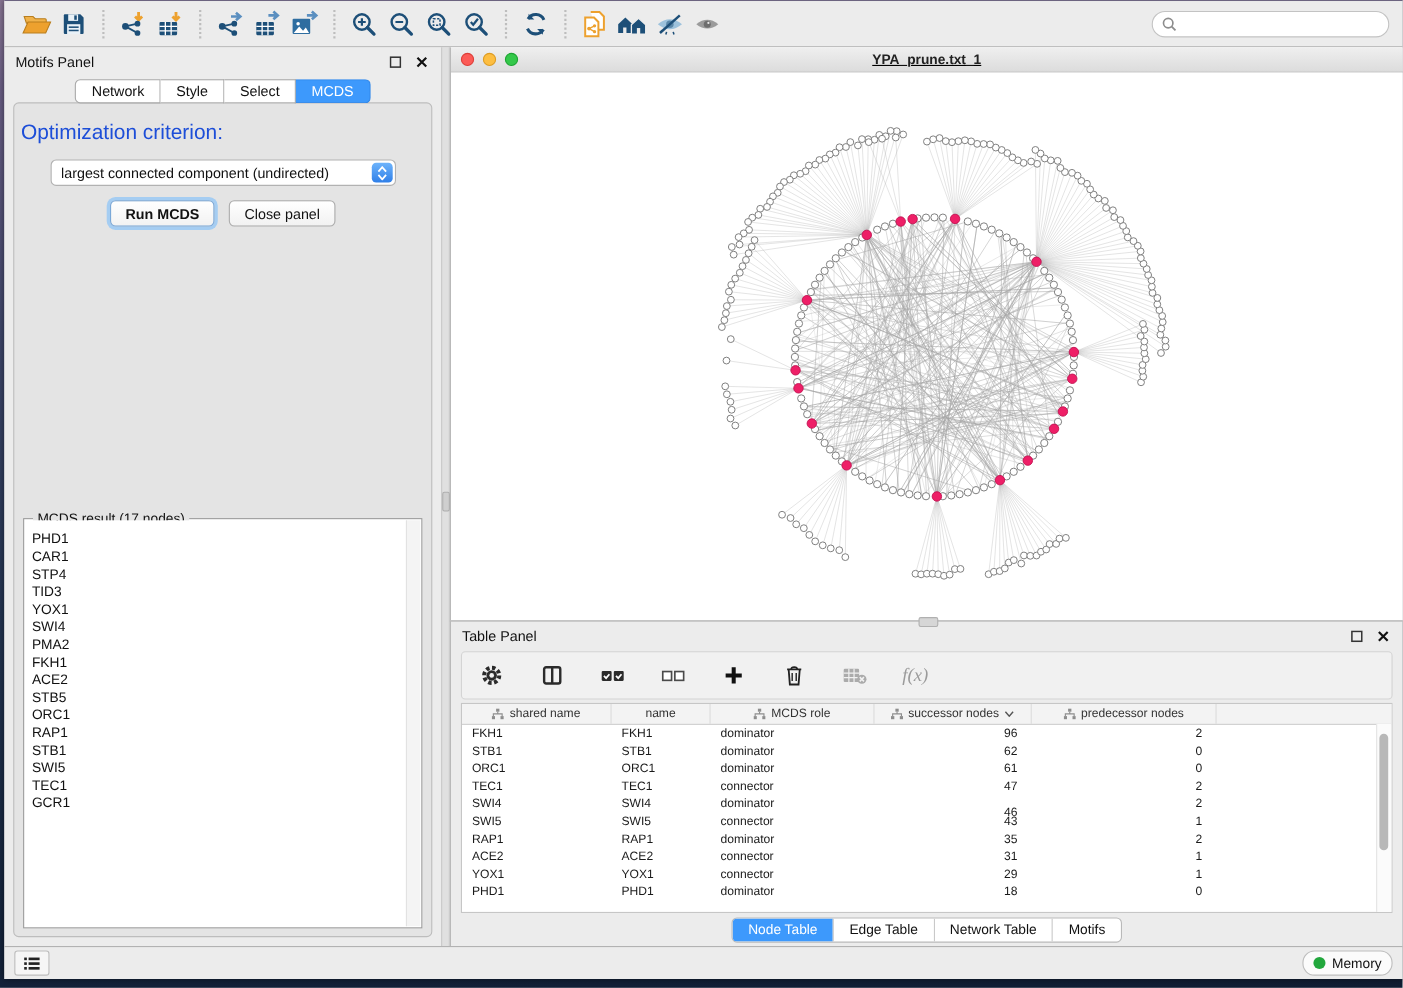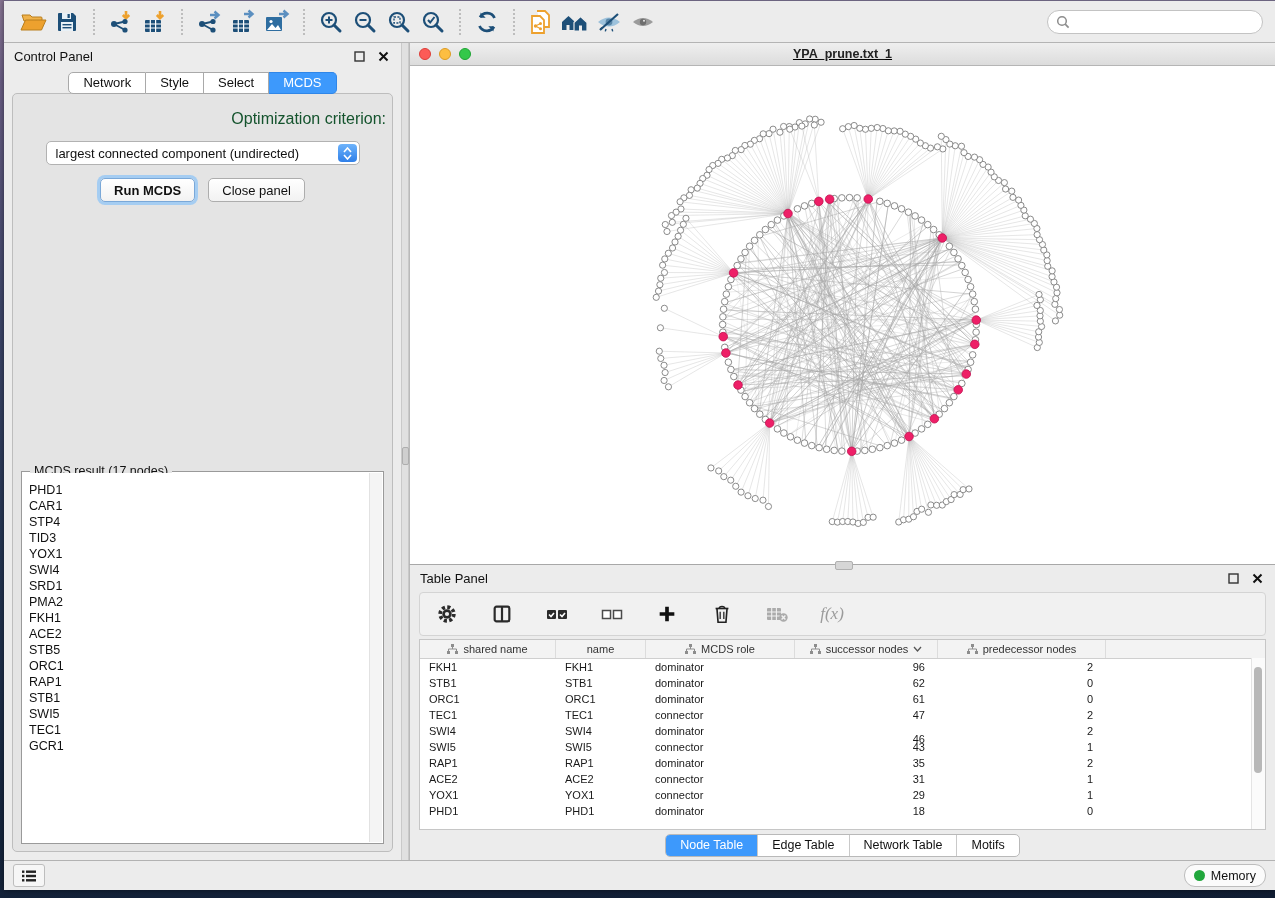--- a/index.html
+++ b/index.html
@@ -28,21 +28,21 @@
   .panel-title{font-size:13px;color:#111;}
   .panel-head .spacer{flex:1;}
   .wbtn{width:16px;height:16px;display:flex;align-items:center;justify-content:center;}
   .cp-tabs{display:flex;justify-content:center;height:22px;flex:0 0 22px;margin-top:3px;position:relative;z-index:2;}
   .cp-tab{font-size:13px;line-height:20px;padding:0 14px;background:#fff;border:1px solid #a9a9a9;border-left:none;color:#111;}
   .cp-tab:first-child{border-left:1px solid #a9a9a9;border-radius:5px 0 0 5px;}
   .cp-tab:last-child{border-radius:0 5px 5px 0;}
   .cp-tab.active{background:#3d99fc;border-color:#2f86e8;color:#fff;}
   .cp-body{flex:1;margin:0 8px 8px 8px;background:#e4e4e4;border:1px solid #bdbdbd;border-radius:5px;
     display:flex;flex-direction:column;padding:16px 6px 7px 6px;min-height:0;margin-top:-1px;}
-  .opt-label{text-align:right;font-size:16px;color:#14532d;margin-bottom:13px;}
+  .opt-label{text-align:left;font-size:19px;color:#1d4ed8;margin-bottom:13px;}
   .dropdown{width:312px;height:22px;margin:0 auto;background:#fff;border:1px solid #b2b2b2;border-radius:5px;
     display:flex;align-items:center;position:relative;}
   .dd-label{flex:1;font-size:13px;padding-left:9px;color:#111;white-space:nowrap;overflow:hidden;}
   .dd-stepper{width:19px;height:18px;margin-right:2px;border-radius:4px;
     background:linear-gradient(#6db3fb,#2f7fe8);display:flex;flex-direction:column;align-items:center;justify-content:center;gap:1px;}
   .btn-row{display:flex;justify-content:center;gap:13px;margin-top:13px;}
   .pbtn{height:22px;padding:0 13px;font-size:13px;color:#111;background:linear-gradient(#ffffff,#f2f2f2);
     border:1px solid #adadad;border-radius:5px;display:flex;align-items:center;}
   .pbtn.focus{box-shadow:0 0 0 3px #a5cdf2;border-color:#7aa8d8;font-weight:bold;}
   .cp-spacer{flex:1;}
@@ -248,21 +248,21 @@
             <path d="M9.2 9.2l3.4 3.4" stroke="#8d8d8d" stroke-width="1.7"></path>
           </svg>
       <input placeholder="" style="">
     </span>
   </div>
 
   <div class="main">
 
     <div class="cpanel">
       <div class="panel-head">
-        <span class="panel-title">Control Panel</span>
+        <span class="panel-title">Motifs Panel</span>
         <span class="spacer"></span>
         <span class="wbtn">
               <svg width="11" height="11" viewBox="0 0 11 11">
                 <rect x="1" y="1" width="9" height="9" fill="none" stroke="#333" stroke-width="1.4"></rect>
               </svg>
             </span>
         <span class="wbtn">
               <svg width="11" height="11" viewBox="0 0 11 11">
                 <path d="M1.5 1.5l8 8M9.5 1.5l-8 8" stroke="#111" stroke-width="2"></path>
               </svg>
@@ -294,21 +294,20 @@
         <div class="cp-spacer"></div>
         <div class="fieldset">
           <span class="fieldset-legend">MCDS result (17 nodes)</span>
           <div class="mcds-list" id="mcds-list">
                 <div class="mcds-item">PHD1</div>
                 <div class="mcds-item">CAR1</div>
                 <div class="mcds-item">STP4</div>
                 <div class="mcds-item">TID3</div>
                 <div class="mcds-item">YOX1</div>
                 <div class="mcds-item">SWI4</div>
-                <div class="mcds-item">SRD1</div>
                 <div class="mcds-item">PMA2</div>
                 <div class="mcds-item">FKH1</div>
                 <div class="mcds-item">ACE2</div>
                 <div class="mcds-item">STB5</div>
                 <div class="mcds-item">ORC1</div>
                 <div class="mcds-item">RAP1</div>
                 <div class="mcds-item">STB1</div>
                 <div class="mcds-item">SWI5</div>
                 <div class="mcds-item">TEC1</div>
                 <div class="mcds-item">GCR1</div>

